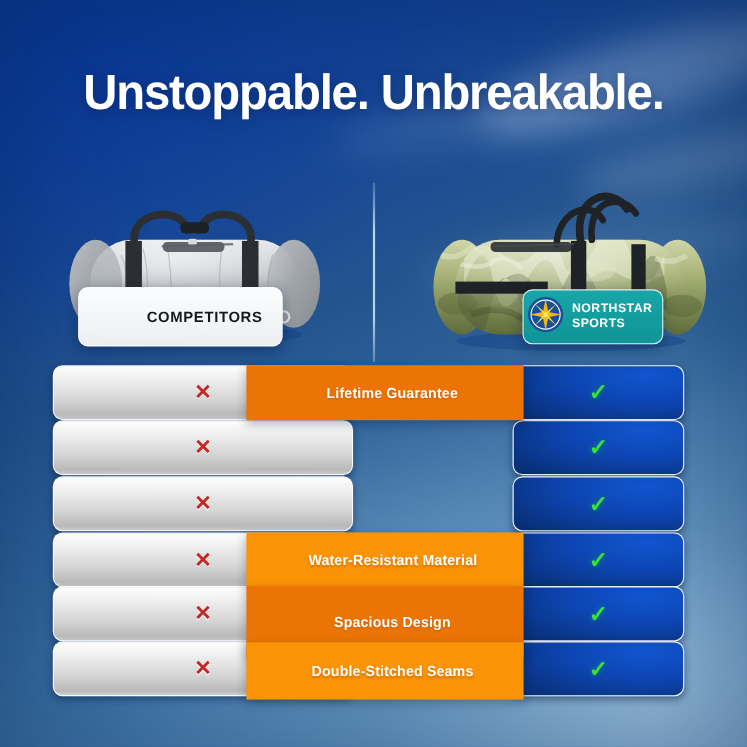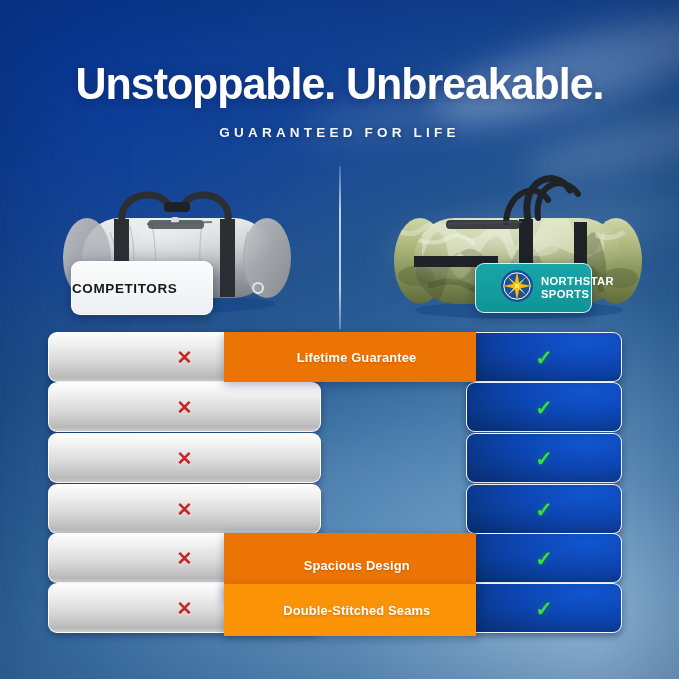--- a/index.html
+++ b/index.html
@@ -48,30 +48,30 @@
   .bagwrap{position:absolute;}
   .bag-gray{left:52px;top:176px;width:250px;height:140px;}
   .bag-camo{left:388px;top:160px;width:262px;height:160px;}
 
   
   .badge-comp{
     position:absolute;left:71px;top:261px;width:140px;height:52px;
     background:linear-gradient(180deg,#fbfcfd,#eceff2);
     border-radius:9px;border:1px solid rgba(255,255,255,.9);
     box-shadow:0 4px 12px rgba(4,24,62,.38);
-    display:flex;align-items:center;
+    display:flex;align-items:center;justify-content:center;padding-left:44px;
   }
   .badge-comp span{font-size:13.5px;font-weight:bold;color:#17181a;letter-spacing:.6px;}
 
   .badge-ns{
-    position:absolute;left:475px;top:263px;width:117px;height:50px;
+    position:absolute;left:475px;top:263px;width:128px;height:50px;
     background:linear-gradient(180deg,#18a6a8,#0f9497);
     border-radius:9px;border:1.5px solid rgba(225,245,248,.95);
     box-shadow:0 4px 12px rgba(4,24,62,.40);
-    display:flex;align-items:center;gap:7px;padding-left:24px;box-sizing:border-box;
+    display:flex;align-items:center;gap:7px;padding-left:3px;box-sizing:border-box;
   }
   .badge-ns .nstext{display:flex;flex-direction:column;line-height:13px;}
   .badge-ns .nstext span{font-size:11.2px;font-weight:bold;color:#ffffff;letter-spacing:.4px;}
 
   
   .rows{position:absolute;left:0;top:0;width:679px;height:679px;}
   .row{position:absolute;left:0;width:679px;height:50px;}
 
   .pill-left{
     position:absolute;left:48px;width:273px;height:50px;box-sizing:border-box;
@@ -116,21 +116,20 @@
   <div class="bg-glow"></div>
   <div class="bg-glow2"></div>
   <div class="cloud c1"></div>
   <div class="cloud c2"></div>
   <div class="cloud c3"></div>
   <div class="cloud c4"></div>
   <div class="cloud c5"></div>
   <div class="vign"></div>
 
   <div class="headline">Unstoppable. Unbreakable.</div>
-  <div class="subhead">GUARANTEED FOR LIFE</div>
 
   <div class="divider"></div>
 
   <div class="bagwrap bag-gray">
     <svg viewBox="0 0 250 140" width="250" height="140">
       <defs>
         <linearGradient id="gGray" x1="0" y1="0" x2="0" y2="1">
           <stop offset="0%" stop-color="#e4e6e8"></stop>
           <stop offset="32%" stop-color="#c9ccd0"></stop>
           <stop offset="68%" stop-color="#9ca1a6"></stop>
@@ -313,20 +312,23 @@
       </div>
       <div class="pill-right" style="top:0">
         <span class="mark-check">✓</span>
       </div>
     </div>
 
     <div class="orange-panel">
       <div class="orange-cell dark" style="top:0">
         <span>Lifetime Guarantee</span>
       </div>
+      <div class="orange-cell light" style="top:152px">
+        <span>Water-Resistant Material</span>
+      </div>
       <div class="orange-cell dark" style="top:201px;height:65px">
         <span>Spacious Design</span>
       </div>
       <div class="orange-cell light" style="top:252px;height:52px">
         <span>Double-Stitched Seams</span>
       </div>
     </div>
 
   </div>
 </div>

